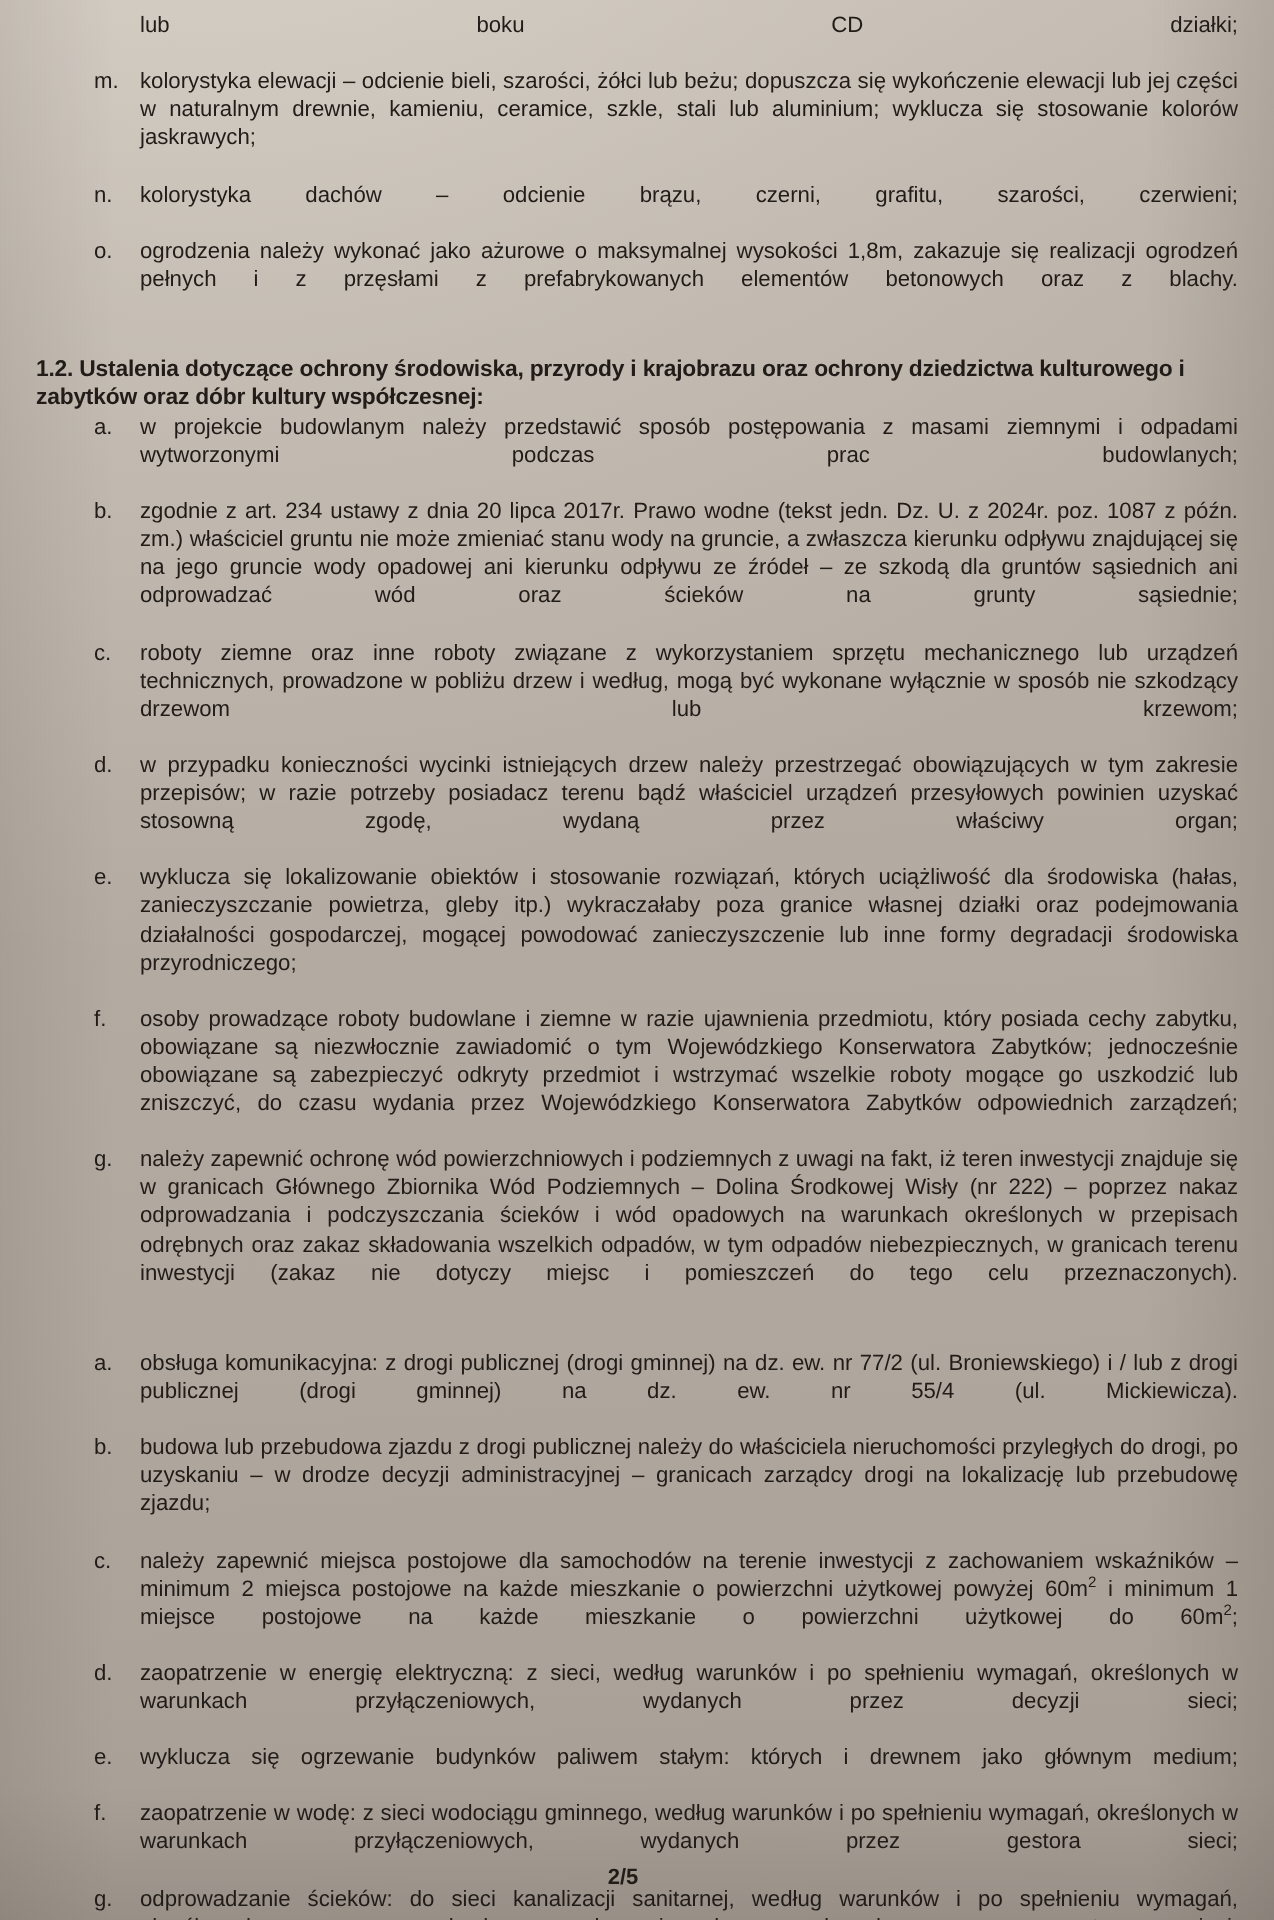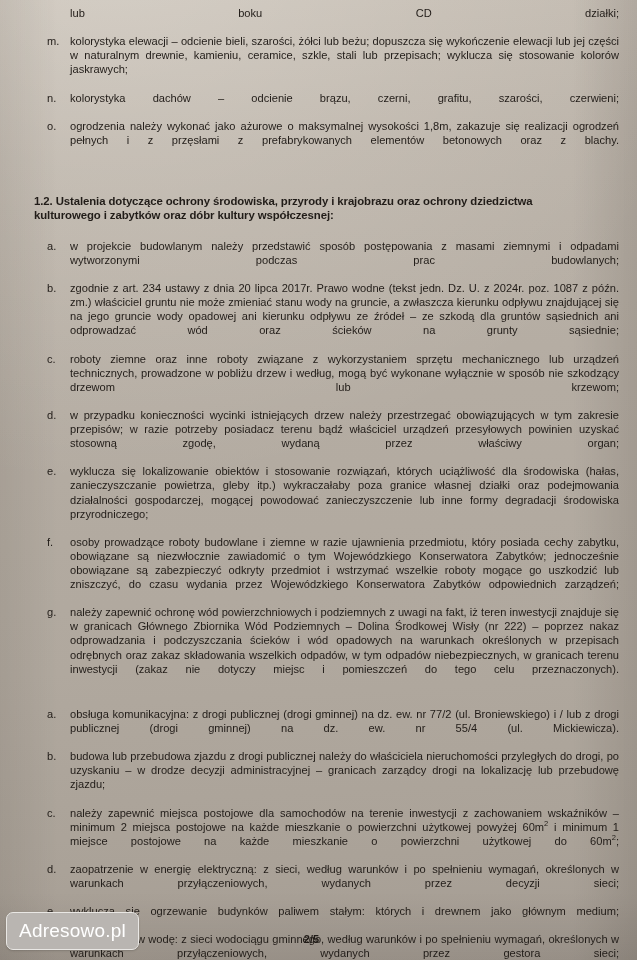--- a/index.html
+++ b/index.html
@@ -40,21 +40,21 @@
       linear-gradient(0deg, rgba(70,62,55,0.11) 0%, rgba(0,0,0,0) 7%);
     mix-blend-mode: multiply;
   }
 
   .doc-body { position: relative; z-index: 2; }
 
   .section-head {
     font-weight: bold;
     font-size: 11.4px;
     line-height: 14.4px;
-    margin: 16px;
+    margin: 0;
     padding: 0 2px 0 0;
     text-align: left;
     letter-spacing: -0.1px;
   }
   .spacer-lg { height: 17px; }
 
   
   .list {
     margin: 0;
     padding: 0;
@@ -135,21 +135,21 @@
 <body>
 
 <div id="page">
   <div class="doc-body">
 
     <div class="cont">lub boku CD działki;</div>
 
     <ul class="list">
       <li>
         <span class="marker">m.</span>
-        <span class="txt">kolorystyka elewacji – odcienie bieli, szarości, żółci lub beżu; dopuszcza się wykończenie elewacji lub jej części w naturalnym drewnie, kamieniu, ceramice, szkle, stali lub przepisach; wyklucza się stosowanie kolorów jaskrawych;</span>
+        <span class="txt">kolorystyka elewacji – odcienie bieli, szarości, żółci lub beżu; dopuszcza się wykończenie elewacji lub jej części w naturalnym drewnie, kamieniu, ceramice, szkle, stali lub aluminium; wyklucza się stosowanie kolorów jaskrawych;</span>
       </li>
       <li>
         <span class="marker">n.</span>
         <span class="txt">kolorystyka dachów – odcienie brązu, czerni, grafitu, szarości, czerwieni;</span>
       </li>
       <li>
         <span class="marker">o.</span>
         <span class="txt">ogrodzenia należy wykonać jako ażurowe o maksymalnej wysokości 1,8m, zakazuje się realizacji ogrodzeń pełnych i z przęsłami z prefabrykowanych elementów betonowych oraz z blachy.</span>
       </li>
     </ul>
@@ -221,16 +221,13 @@
         <span class="marker">g.</span>
         <span class="txt">odprowadzanie ścieków: do sieci kanalizacji sanitarnej, według warunków i po spełnieniu wymagań, określonych w warunkach przyłączeniowych, wydanych przez gestora sieci;</span>
       </li>
 
     </ul>
 
   </div>
 
   <div class="page-number">2/5</div>
 
-  <div class="watermark">
-    <span>Adresowo.pl</span>
-  </div>
 </div>
 
 </body></html>

